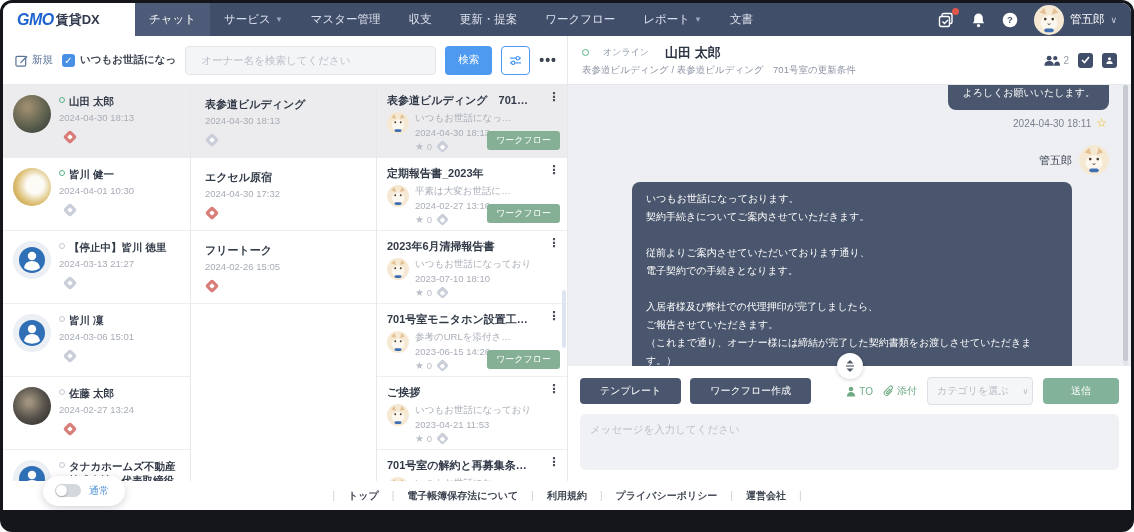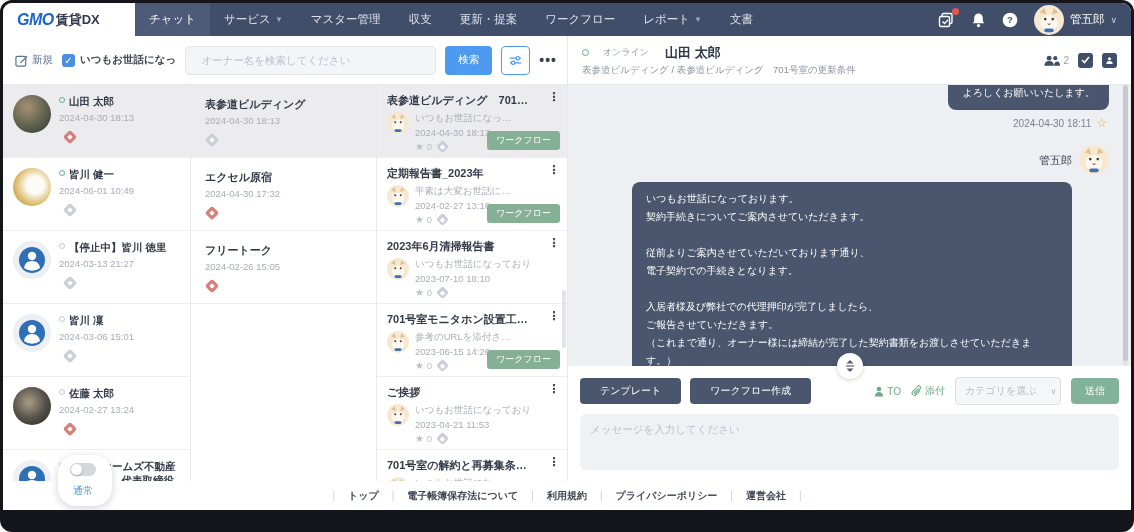--- a/index.html
+++ b/index.html
@@ -108,30 +108,30 @@
   .chat-thumb { position:absolute; right:3px; top:0; width:5px; height:276px; background:#c6c9cf; border-radius:3px; }
   .chat-track { position:absolute; right:3px; top:0; bottom:0; width:5px; background:#e2e4e9; border-radius:3px; }
 
   .compose { background:#fff; position:relative; padding-top:11px; flex:0 0 auto; }
   .handle { position:absolute; top:-13px; left:50%; margin-left:-13px; width:26px; height:26px; background:#fff; border-radius:50%; box-shadow:0 1px 4px rgba(0,0,0,0.18); display:flex; align-items:center; justify-content:center; cursor:row-resize; }
   .compose-row { display:flex; align-items:center; padding:0 12px; gap:9px; }
   .dk-btn { background:#4a566d; color:#fff; border:none; border-radius:4px; font-size:10px; padding:6px 20px; cursor:pointer; font-family:inherit; white-space:nowrap; }
   .compose-right { margin-left:auto; display:flex; align-items:center; gap:10px; }
   .grn-link { display:flex; align-items:center; gap:3px; color:#6fa986; font-size:10px; cursor:pointer; white-space:nowrap; }
   .cat-select { display:flex; align-items:center; gap:14px; background:#f5f6f8; border:1px solid #dcdfe5; border-radius:4px; color:#b6bac2; font-size:10px; padding:6px 9px; cursor:pointer; max-width:106px; overflow:hidden; white-space:nowrap; }
-  .send-btn { background:#83b29a; color:#fff; border:none; border-radius:4px; font-size:10px; padding:6px 14px; cursor:pointer; font-family:inherit; }
+  .send-btn { background:#83b29a; color:#fff; border:none; border-radius:4px; font-size:10px; padding:6px 28px; cursor:pointer; font-family:inherit; }
   .msg-input { display:block; width:calc(100% - 24px); margin:9px 12px 11px; height:56px; background:#f0f1f4; border:none; border-radius:6px; resize:none; padding:9px 10px; font-size:10.5px; font-family:inherit; color:#3c4250; outline:none; }
   .msg-input::placeholder { color:#b9bfc9; }
 
   
   .footer { flex:0 0 29px; background:#fff; display:flex; align-items:center; justify-content:center; position:relative; }
   .f-links { display:flex; align-items:center; gap:0; }
   .f-link { font-size:10px; color:#3f4652; font-weight:bold; padding:0 13px; cursor:pointer; white-space:nowrap; }
   .f-sep { color:#c9cdd4; font-size:10px; }
-  .mode-pill { position:absolute; left:55px; bottom:4px; background:#fff; border-radius:18px; box-shadow:0 2px 8px rgba(0,0,0,0.18); padding:8px 16px 8px 12px; display:flex; align-items:center; gap:8px;flex-direction:column; }
+  .mode-pill { position:absolute; left:40px; bottom:4px; background:#fff; border-radius:18px; box-shadow:0 2px 8px rgba(0,0,0,0.18); padding:8px 16px 8px 12px; display:flex; align-items:flex-start; gap:8px; }
   .switch { width:26px; height:13px; background:#d4d7dc; border-radius:8px; position:relative; cursor:pointer; }
   .switch::after { content:""; position:absolute; left:1px; top:1px; width:11px; height:11px; background:#fff; border-radius:50%; box-shadow:0 1px 2px rgba(0,0,0,0.25); }
   .mode-label { font-size:10px; color:#4b8fd4; }
 </style>
 </head>
 <body>
 
 <div class="frame">
 
   <div class="topnav">
@@ -278,21 +278,21 @@
           <div class="diamond red"></div>
         </div>
       </div>
       <div class="c-row">
         <div class="avatar av-cat2"></div>
         <div class="c-info">
           <div class="c-name">
               <span class="p-dot"></span>
               <span>皆川 健一</span>
             </div>
-          <div class="c-time">2024-06-01 10:49</div>
+          <div class="c-time">2024-04-01 10:30</div>
           <div class="diamond gray"></div>
         </div>
       </div>
       <div class="c-row">
         <div class="avatar av-default">
             <svg viewBox="0 0 38 38" width="38" height="38">
               <circle cx="19" cy="19" r="19" fill="#eceff3"></circle>
               <circle cx="19" cy="19" r="13" fill="#2e6fb5"></circle>
               <circle cx="19" cy="15" r="4.2" fill="#fff"></circle>
               <path d="M11 27 q1 -7 8 -7 q7 0 8 7 a13 13 0 0 1 -16 0 z" fill="#fff"></path>

